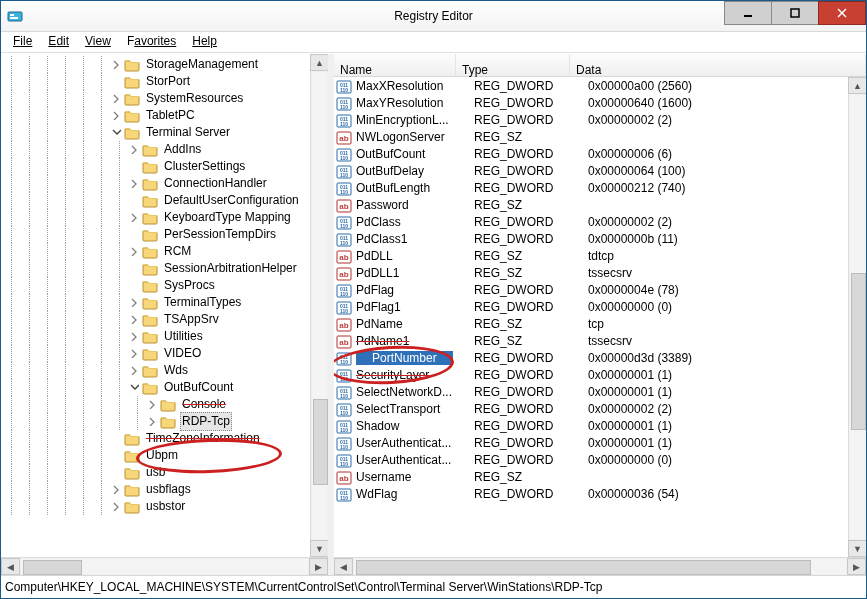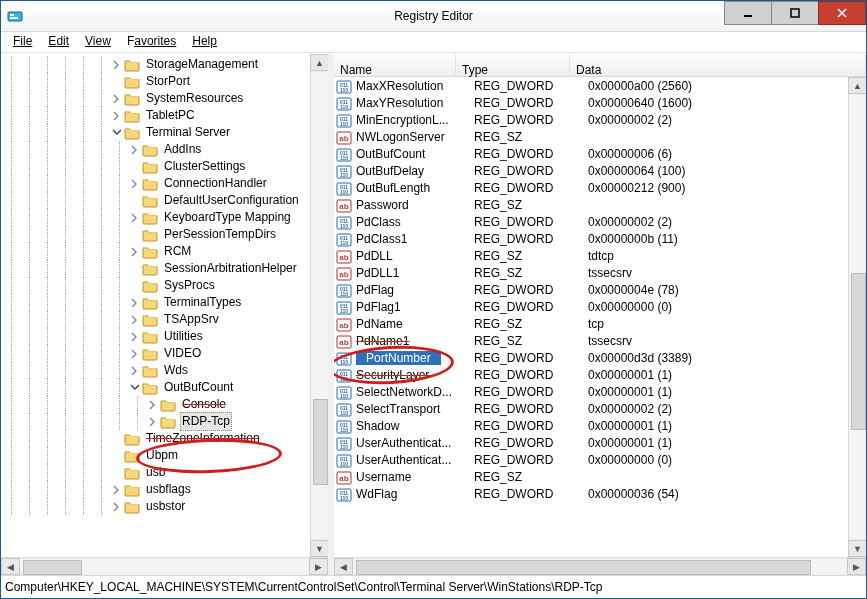--- a/index.html
+++ b/index.html
@@ -33,21 +33,21 @@
   .folder-icon{width:16px;height:14px;margin-right:4px;flex:none}
   .tree-label{padding:0 2px}
   .tree-label.sel{background:#e6e6e6;border:1px dotted #888;padding:0 1px}
   .list{padding:1px 0}
   .list-row{display:flex;align-items:center;height:17px;line-height:17px;padding-left:2px}
   .val-icon{width:16px;height:16px;margin-right:4px;flex:none}
   .cell{box-sizing:border-box;overflow:hidden;text-overflow:ellipsis;white-space:nowrap;padding-right:6px}
   .cell.name{width:118px}
   .cell.type{width:114px}
   .cell.data{flex:1}
-  .cell.name.selected span{background:#2f71b8;color:#fff;padding:0 10px}
+  .cell.name.selected span{background:#2f71b8;color:#fff;padding:0 16px}
   .statusbar{height:22px;border-top:1px solid #d8d8d8;display:flex;align-items:center;padding:0 4px;font-size:12px}
   
   .hscroll{height:17px;background:#f0f0f0;border-top:1px solid #dcdcdc;display:flex;align-items:center;justify-content:space-between}
   .sbtn{width:17px;height:15px;background:#e8e8e8;border:1px solid #c8c8c8;display:flex;align-items:center;justify-content:center;color:#555;font-size:9px}
   .htrack{flex:1;height:15px;margin:0 1px;background:#f4f4f4;position:relative}
   .hthumb{position:absolute;height:13px;top:1px;background:#d8d8d8;border:1px solid #bcbcbc}
   .vscroll{width:17px;background:#f0f0f0;border-left:1px solid #dcdcdc;display:flex;flex-direction:column;align-items:center}
   .vtrack{flex:1;width:15px;position:relative;background:#f4f4f4;margin:1px 0}
   .vthumb{position:absolute;width:13px;left:1px;background:#d8d8d8;border:1px solid #bcbcbc}
   
@@ -660,21 +660,21 @@
                 <div class="cell data">0x00000064 (100)</div>
               </div>
               <div class="list-row">
                 <svg class="val-icon" viewBox="0 0 16 16">
                   <rect x="1" y="2" width="14" height="12" rx="1" fill="#fff" stroke="#2a6aa8"></rect>
                   <text x="8" y="8" text-anchor="middle" font-size="5" fill="#2a6aa8" font-weight="bold">011</text>
                   <text x="8" y="13" text-anchor="middle" font-size="5" fill="#2a6aa8" font-weight="bold">110</text>
                 </svg>
                 <div class="cell name" style=""><span>OutBufLength</span></div>
                 <div class="cell type">REG_DWORD</div>
-                <div class="cell data">0x00000212 (900)</div>
+                <div class="cell data">0x00000212 (740)</div>
               </div>
               <div class="list-row">
                 <svg class="val-icon" viewBox="0 0 16 16">
                   <rect x="1" y="2" width="14" height="12" rx="1" fill="#fff" stroke="#b03030"></rect>
                   <text x="8" y="11" text-anchor="middle" font-size="8" fill="#c04040" font-weight="bold">ab</text>
                 </svg>
                 <div class="cell name" style=""><span>Password</span></div>
                 <div class="cell type">REG_SZ</div>
                 <div class="cell data"></div>
               </div>

